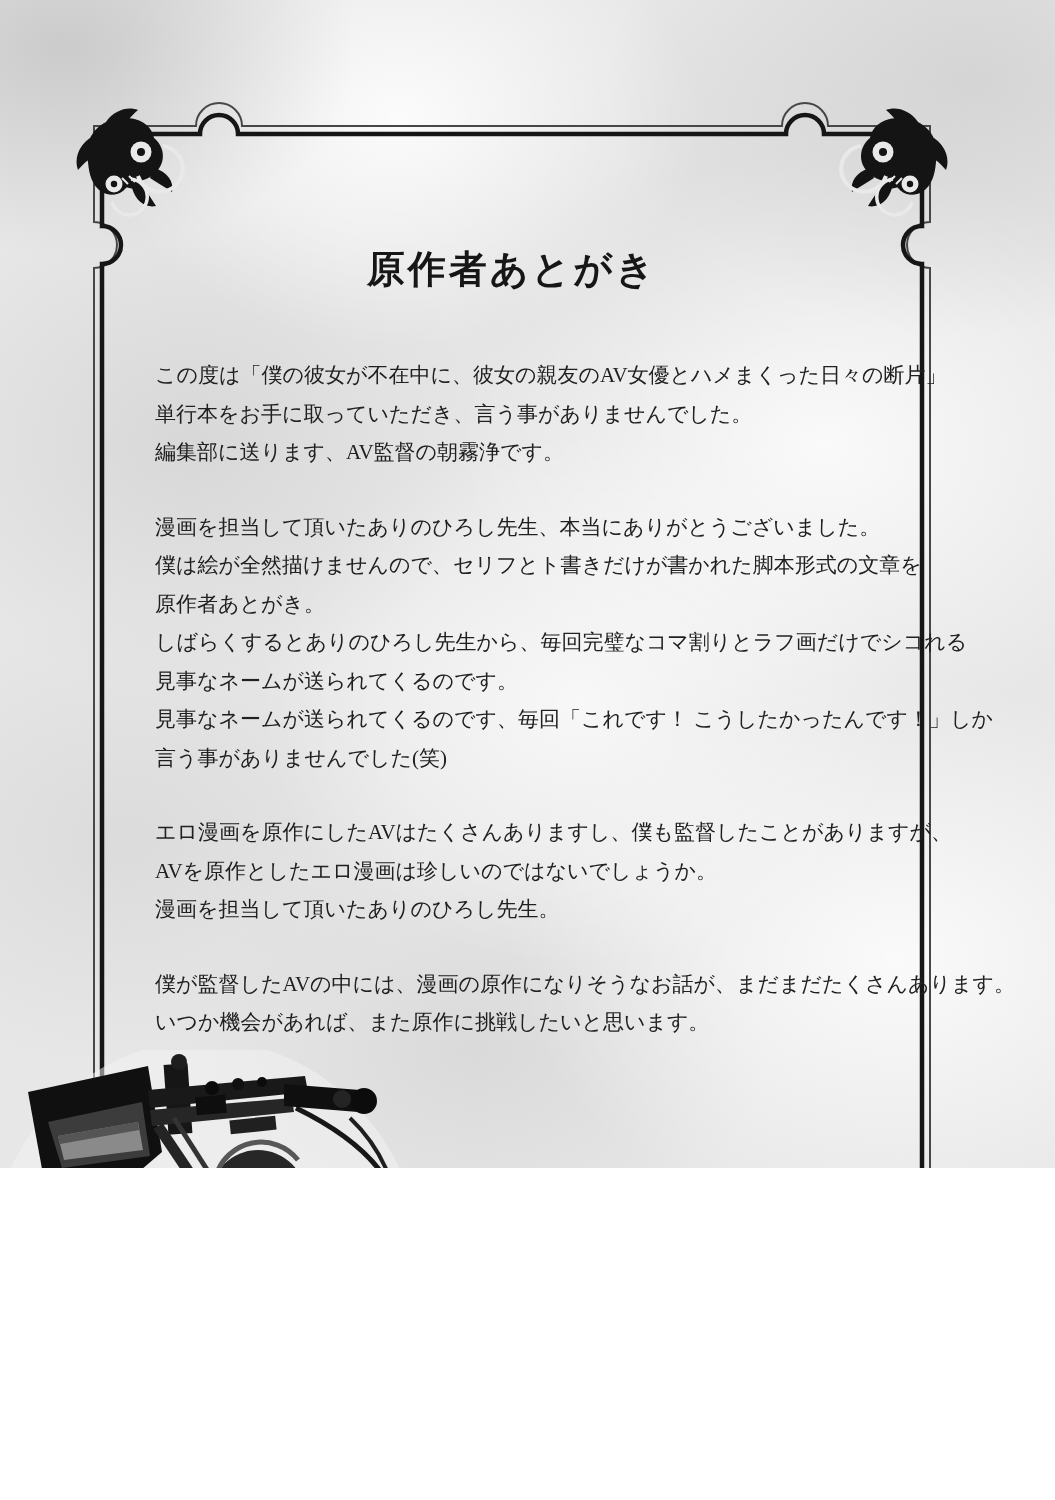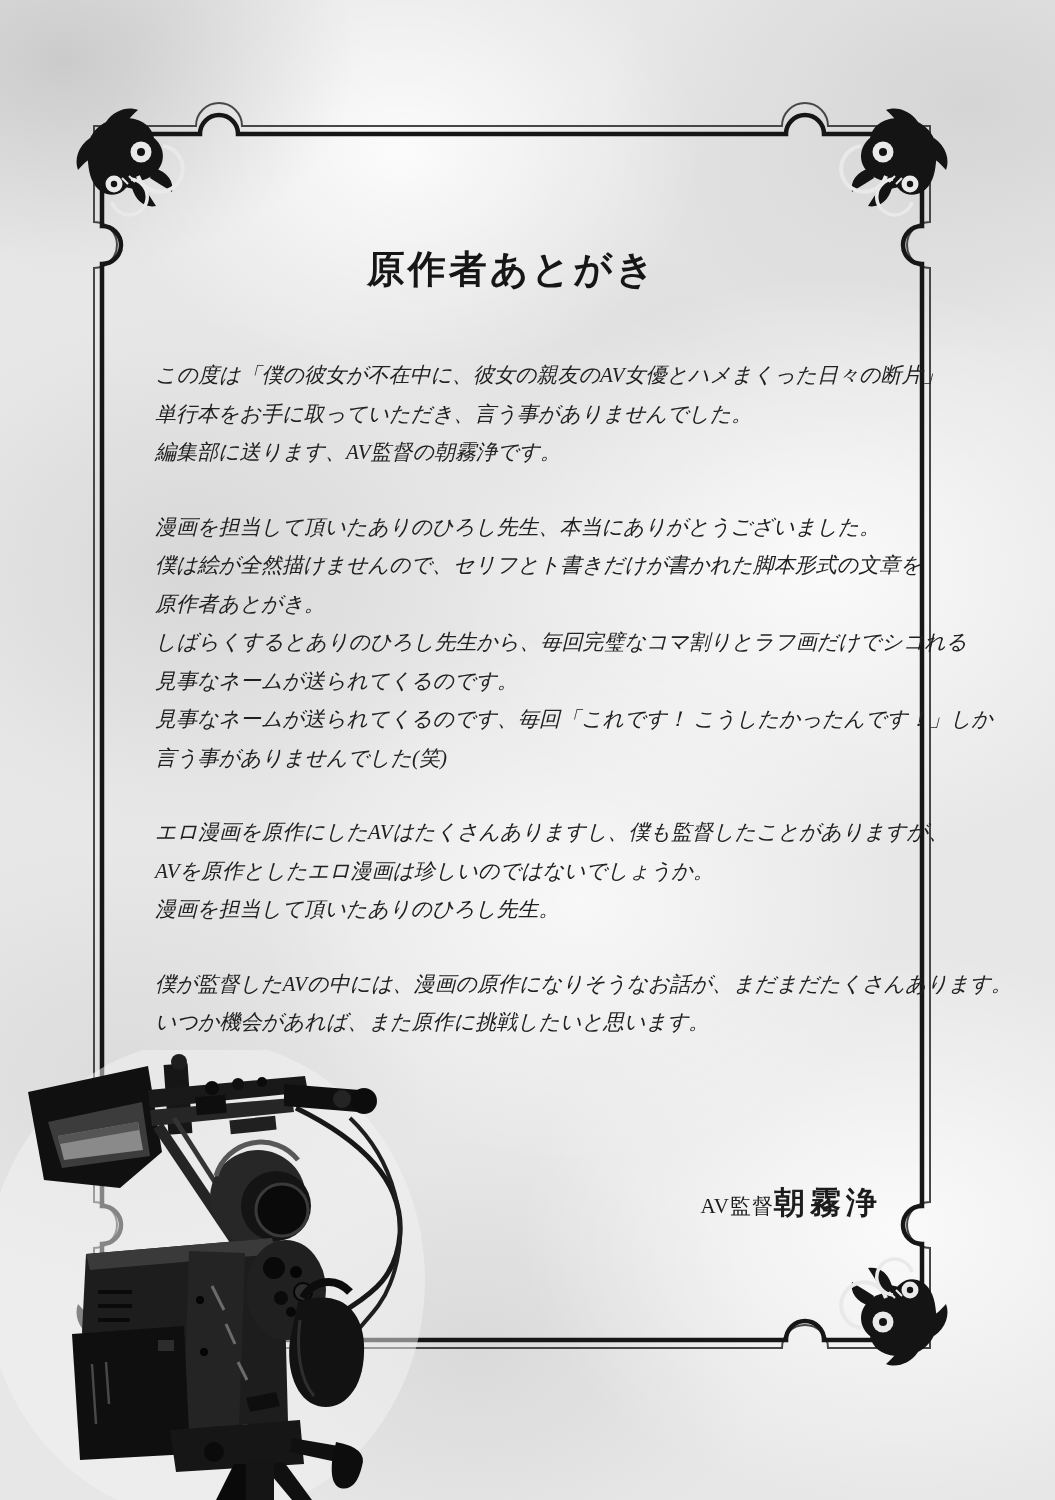--- a/index.html
+++ b/index.html
@@ -1,18 +1,18 @@
 <!DOCTYPE html>
 <html><head>
 <meta charset="utf-8">
 <style>
   html,body{margin:0;padding:0;}
   body{width:1055px;height:1500px;overflow:hidden;
        font-family:"Liberation Serif","DejaVu Serif",serif;color:#1b1b1b;}
-  .stage{position:relative;width:1055px;height:1500px;overflow:hidden;background:#a16207;}
+  .stage{position:relative;width:1055px;height:1168px;overflow:hidden;background:#a16207;}
 
   
   .bg{position:absolute;inset:0;
     background:
       radial-gradient(ellipse 420px 300px at 6% 4%,  rgba(180,180,180,.55), rgba(180,180,180,0) 70%),
       radial-gradient(ellipse 520px 360px at 92% 7%, rgba(190,190,190,.45), rgba(190,190,190,0) 70%),
       radial-gradient(ellipse 430px 330px at 38% 10%, rgba(255,255,255,.85), rgba(255,255,255,0) 70%),
       radial-gradient(ellipse 520px 420px at 78% 38%, rgba(255,255,255,.8),  rgba(255,255,255,0) 70%),
       radial-gradient(ellipse 430px 360px at 18% 38%, rgba(200,200,200,.5),  rgba(200,200,200,0) 70%),
       radial-gradient(ellipse 460px 380px at 55% 60%, rgba(255,255,255,.7),  rgba(255,255,255,0) 70%),
@@ -21,21 +21,21 @@
       radial-gradient(ellipse 420px 300px at 45% 90%, rgba(198,198,198,.4),  rgba(198,198,198,0) 70%),
       radial-gradient(ellipse 500px 360px at 65% 22%, rgba(210,210,210,.35), rgba(210,210,210,0) 70%),
       #e7e7e7;}
 
   svg.frame{position:absolute;left:0;top:0;}
   .title{position:absolute;left:96px;top:244px;width:832px;margin:0;
          text-align:center;font-size:38px;font-weight:700;letter-spacing:3px;color:#161616;}
   .text{position:absolute;left:155px;top:356px;width:730px;
         font-size:21px;line-height:38.5px;color:#202020;}
   .para{margin:0 0 36px 0;}
-  .line{white-space:nowrap;font-style:italic;}
+  .line{white-space:nowrap;}
   .sig{position:absolute;left:96px;top:1182px;width:786px;text-align:right;color:#1c1c1c;}
   .sig .role{font-size:21px;letter-spacing:1px;margin-top:17px;}
   .sig .name{font-size:31px;font-weight:700;letter-spacing:5px;margin-left:0;}
   svg.camera{position:absolute;left:0;top:1050px;}
 </style>
 </head>
 <body>
 
 <div class="stage">
   <div class="bg"></div>

